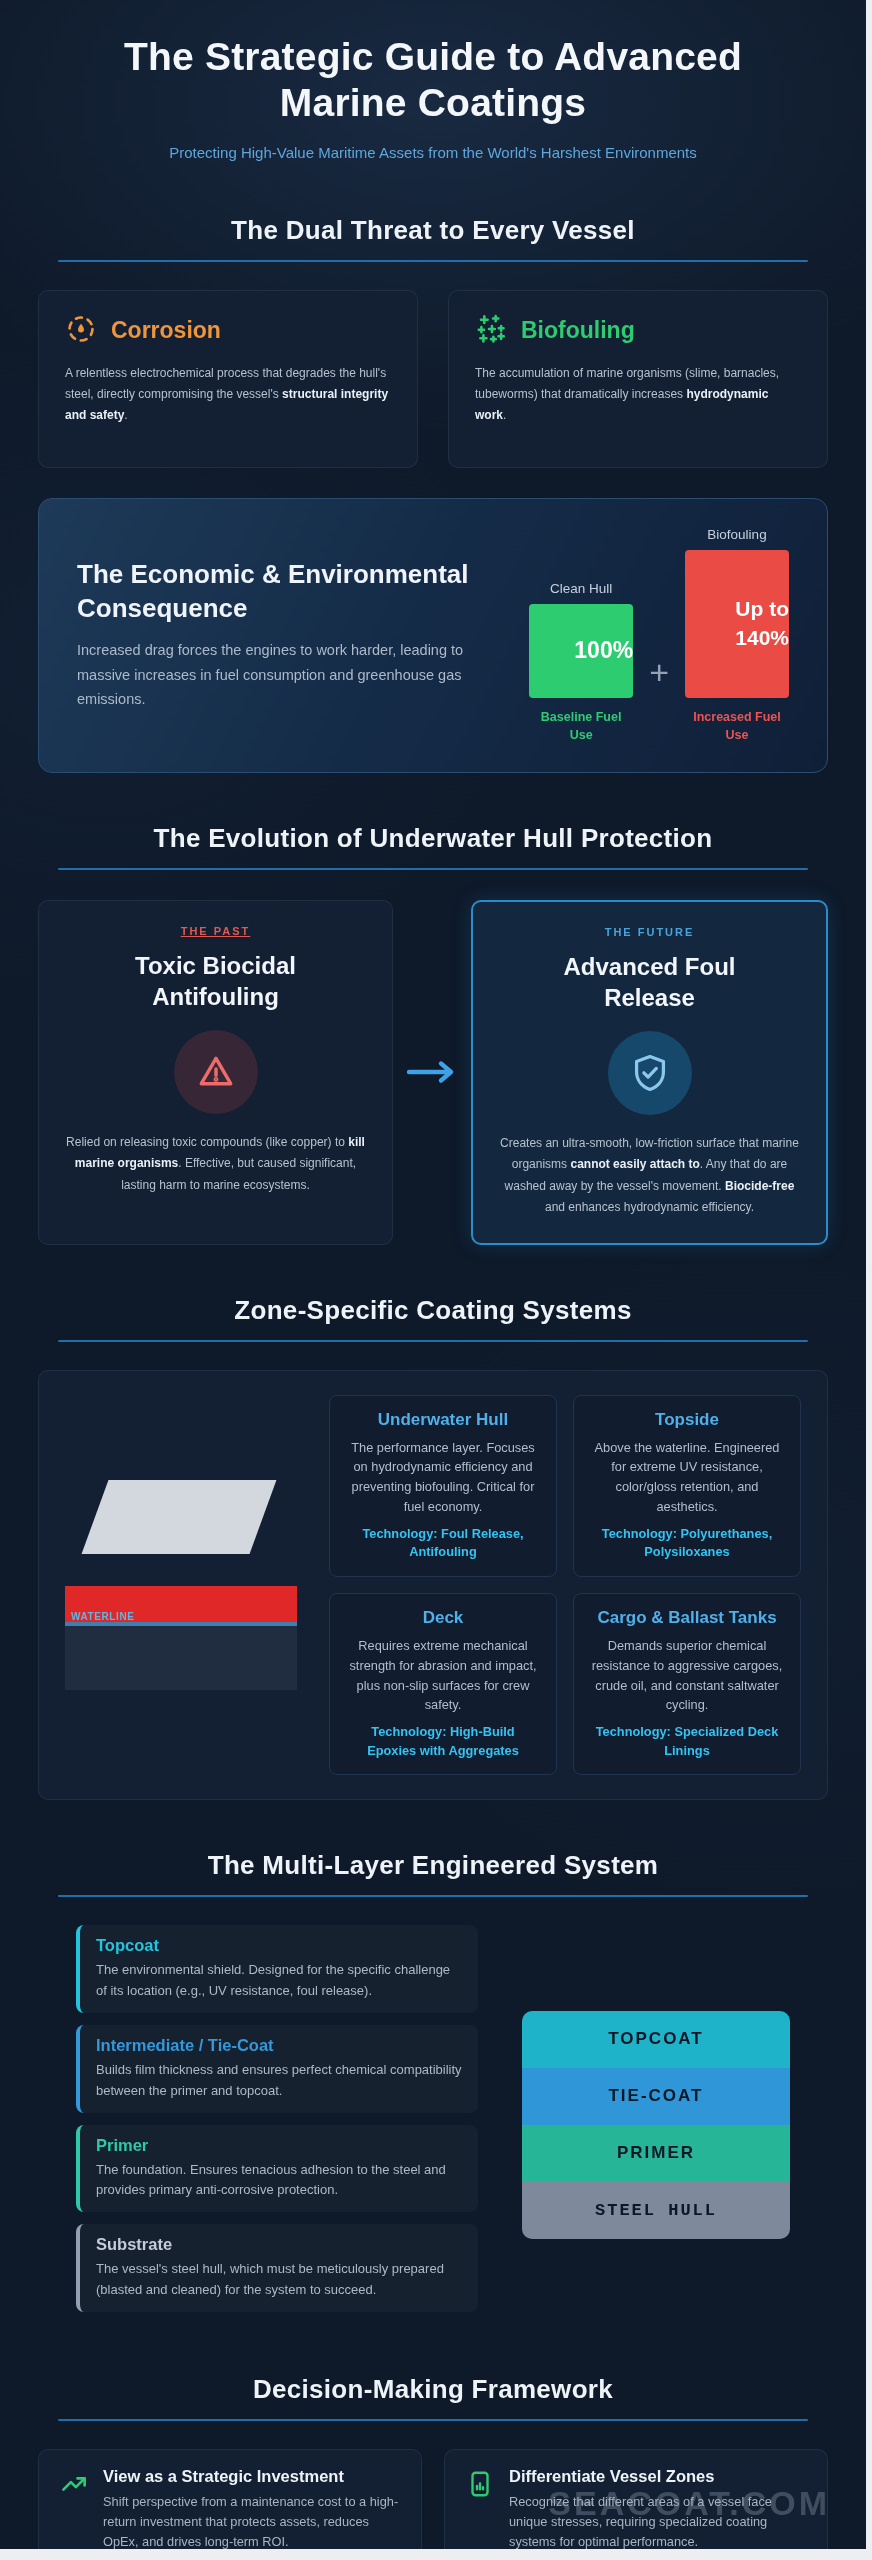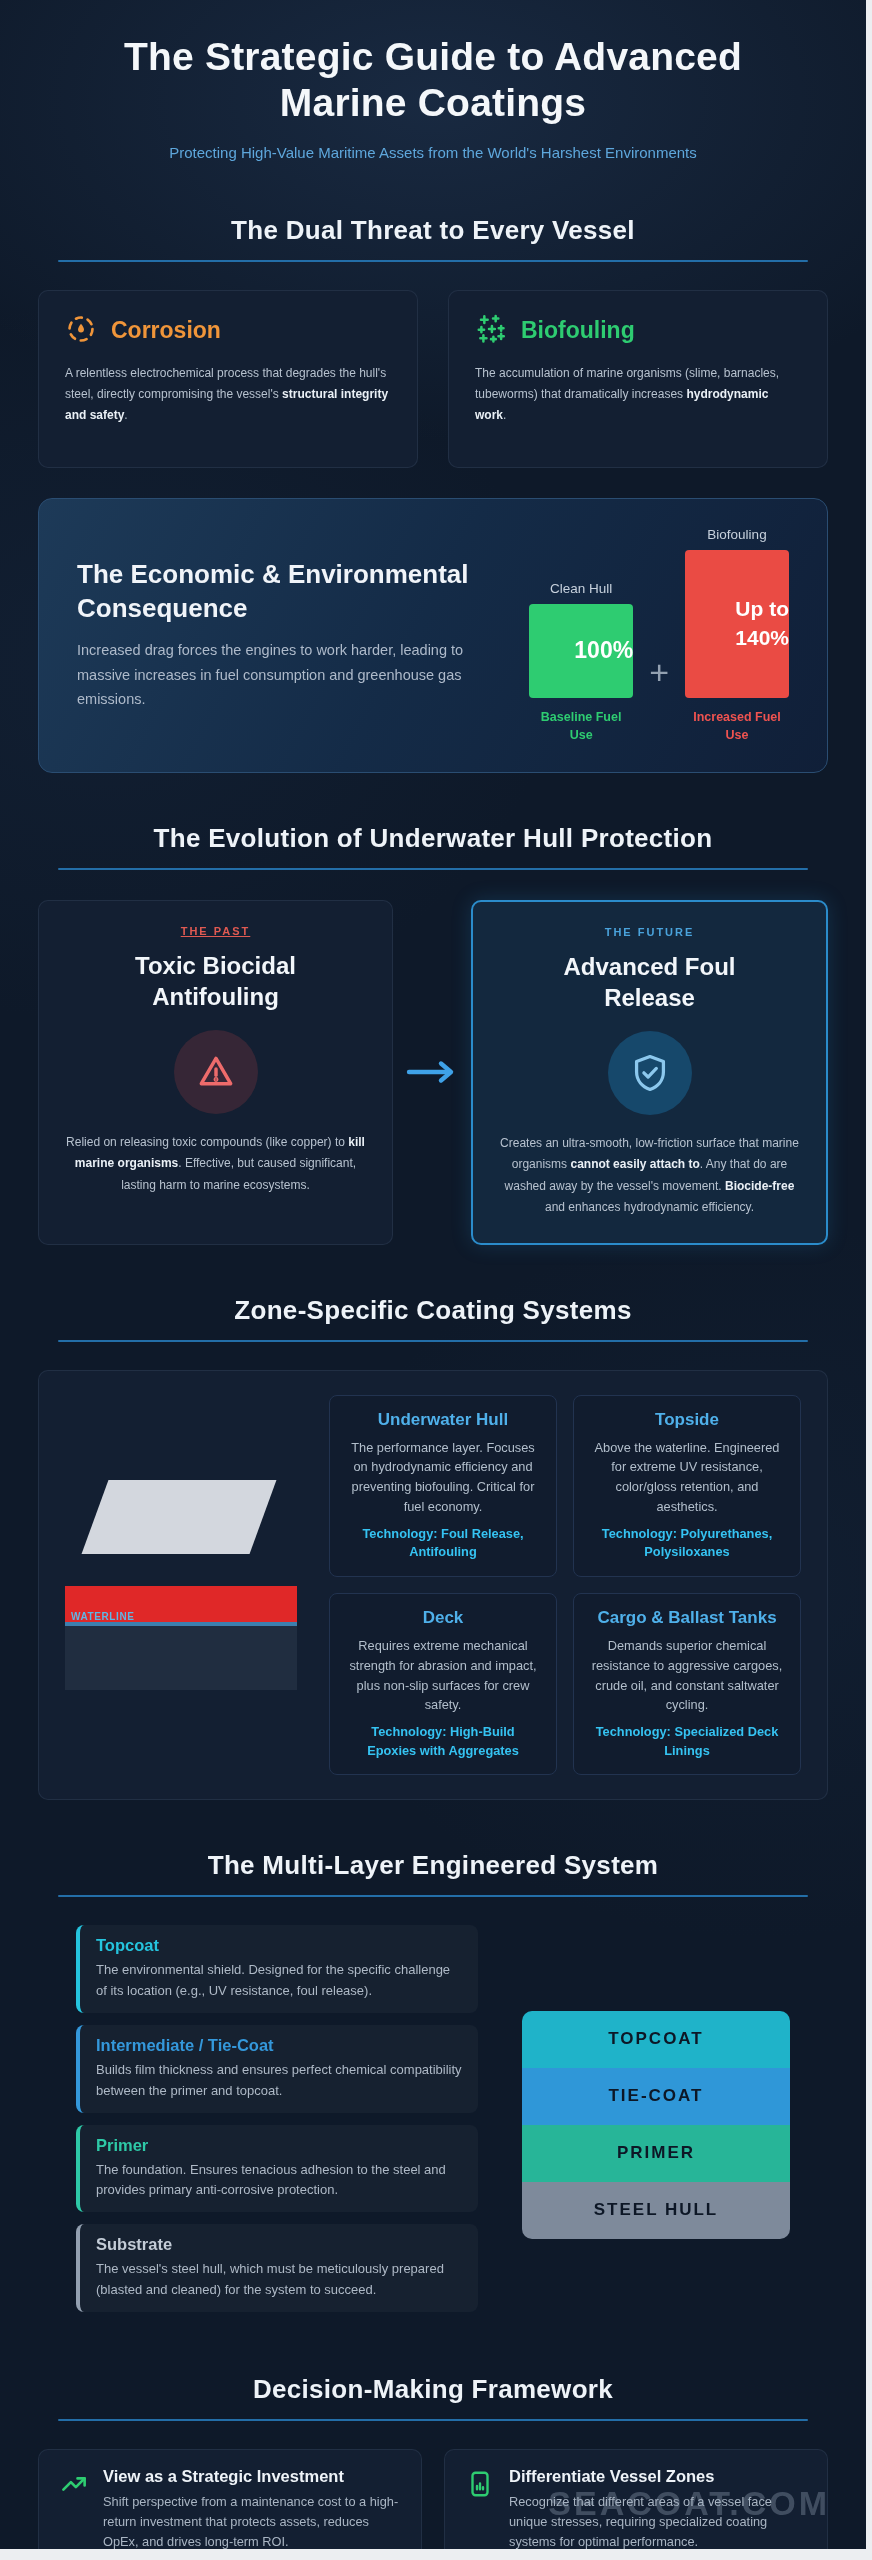--- a/index.html
+++ b/index.html
@@ -102,21 +102,21 @@
   .litem:nth-child(1) { border-left-color:#25c4de; } .litem:nth-child(1) .lttl { color:#25c4de; }
   .litem:nth-child(2) { border-left-color:#3498db; } .litem:nth-child(2) .lttl { color:#3498db; }
   .litem:nth-child(3) { border-left-color:#2ec9a7; } .litem:nth-child(3) .lttl { color:#2ec9a7; }
   .litem:nth-child(4) { border-left-color:#93a0b1; } .litem:nth-child(4) .lttl { color:#c3ccd7; }
   .stack { width:268px; border-radius:10px; overflow:hidden; }
   .layer { height:57px; display:flex; align-items:center; justify-content:center;
            font-size:17px; font-weight:800; letter-spacing:2px; color:#0d1726; }
   .layer:nth-child(1){ background:#1fb3c9; }
   .layer:nth-child(2){ background:#2f97d8; }
   .layer:nth-child(3){ background:#27b598; }
-  .layer:nth-child(4){ background:#7e8a9b; }
+  .layer:nth-child(4){ background:#7e8a9b;font-family:Liberation Mono, monospace; }
   
   .fgrid { display:grid; grid-template-columns:1fr 1fr; gap:22px; margin:28px 38px 0; }
   .fcard { padding:17px 20px; display:flex; gap:14px; align-items:flex-start; }
   .fcard .ficon { flex:none; margin-top:2px; }
   .fcard .fttl { font-size:16.5px; font-weight:800; color:#eef3f8; margin-bottom:6px; }
   .fcard .fdesc { font-size:12.8px; line-height:1.58; color:#a9b5c3; }
   
   .wm {
     position:absolute; right:36px; bottom:26px;
     font-size:34px; font-weight:800; letter-spacing:3px;

